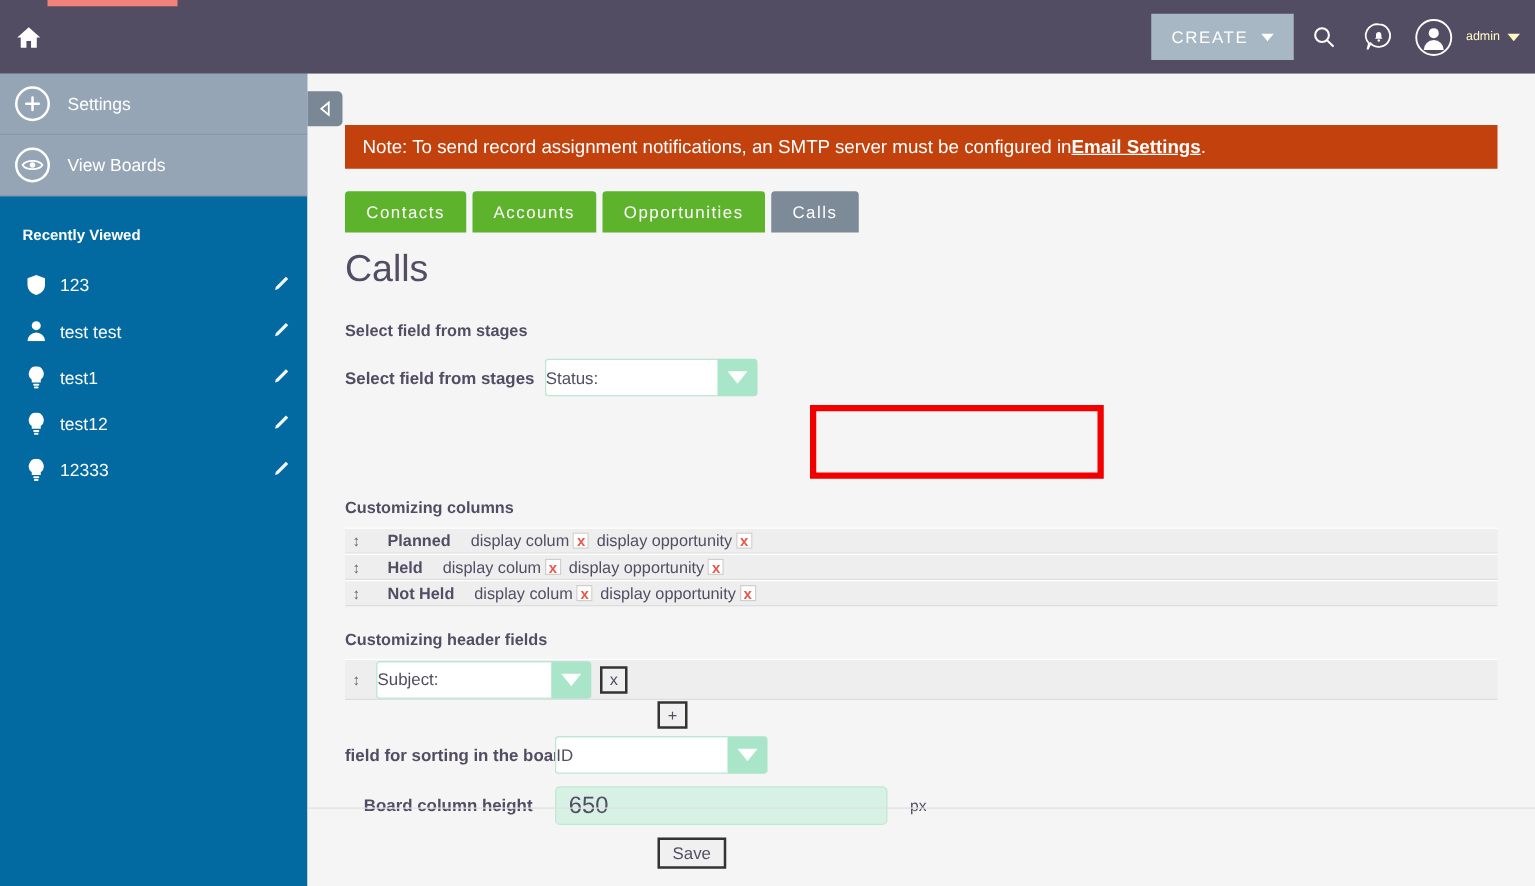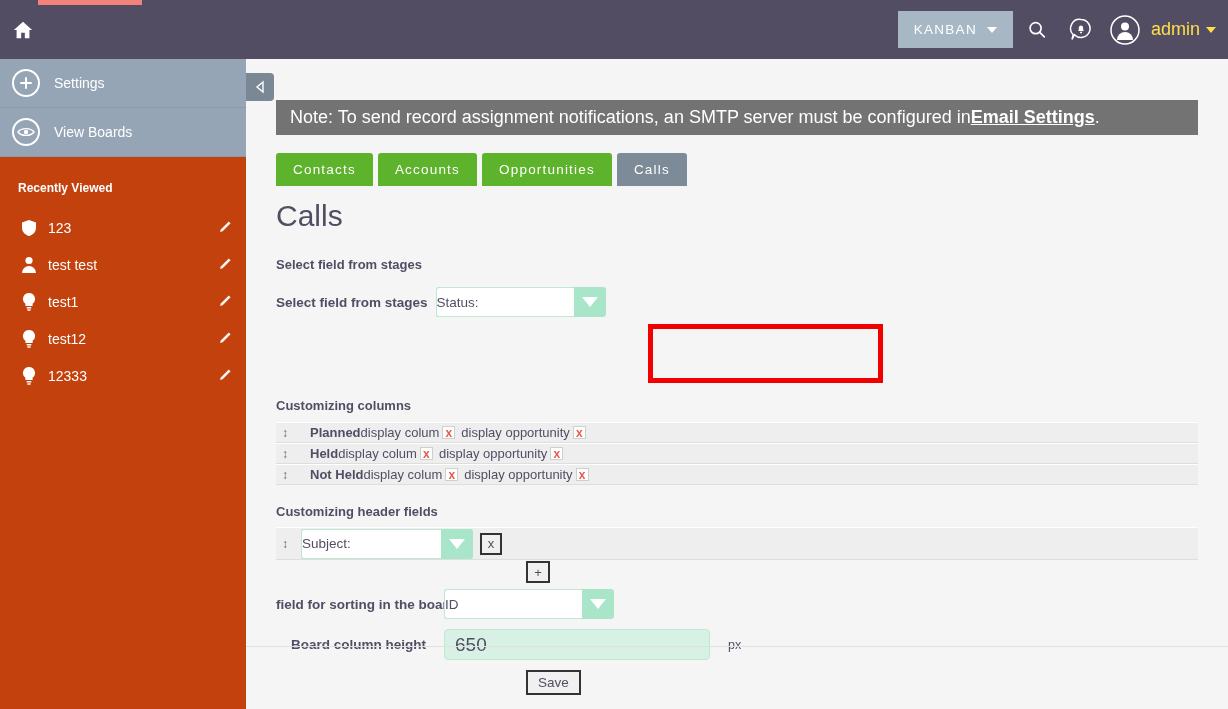--- a/index.html
+++ b/index.html
@@ -65,32 +65,32 @@
     border-right: 5px solid transparent;
     border-top: 6px solid currentColor;
   }
   .icon-btn {
     width: 40px; height: 40px;
     display: flex; align-items: center; justify-content: center;
     cursor: pointer;
     margin-left: 4px;
   }
   .admin-label {
-    color: #fde047;
-    font-size: 18px;
+    color: #fef9c3;
+    font-size: 10px;
     margin-left: 6px;
     display: flex; align-items: center; gap: 6px;
     cursor: pointer;
   }
 
   
   .sidebar {
     position: absolute; top: 59px; left: 0;
     width: 246px; height: 650px;
-    background: #c2410c;
+    background: #0369a1;
   }
   .side-action {
     height: 49px;
     display: flex; align-items: center;
     padding-left: 12px;
     gap: 14px;
     background: #96a5b5;
     color: #ffffff;
     font-size: 14px;
     cursor: pointer;
@@ -135,23 +135,23 @@
     position: absolute; top: 14px; left: 0;
     width: 28px; height: 28px;
     background: #7a8794;
     border-radius: 0 4px 4px 0;
     display: flex; align-items: center; justify-content: center;
     cursor: pointer;
   }
   .banner {
     position: absolute; top: 41px; left: 30px;
     width: 922px; height: 35px;
-    background: #737373;
+    background: #c2410c;
     color: #ffffff;
-    font-size: 18px;
+    font-size: 15px;
     display: flex; align-items: center;
     padding-left: 14px;
   }
   .banner a { color: #ffffff; font-weight: bold; text-decoration: underline; }
 
   .tabs {
     position: absolute; top: 94px; left: 30px;
     display: flex; gap: 5px;
   }
   .tab {
@@ -239,21 +239,21 @@
     display: flex; align-items: center;
     padding-left: 6px;
     font-size: 13px;
     color: #534d64;
     gap: 0;
   }
   .drag-handle {
     color: #6c6878; font-size: 12px; margin-right: 6px; cursor: grab;
     line-height: 1;
   }
-  .col-name { font-weight: bold; margin-right: 0; padding-left: 16px; }
+  .col-name { font-weight: bold; margin-right: 16px; padding-left: 16px; }
   .col-text { margin-right: 3px; }
   .xbox {
     width: 13px; height: 13px;
     border: 1px solid #cfcfcf;
     background: #ffffff;
     display: inline-flex; align-items: center; justify-content: center;
     color: #e8594d; font-size: 12px; font-weight: bold;
     line-height: 1; cursor: pointer;
     margin-right: 6px;
     font-family: "Liberation Sans", sans-serif;
@@ -331,21 +331,21 @@
 
   <div class="home-icon">
     <svg width="22" height="22" viewBox="0 0 24 24" fill="#ffffff">
         <path d="M12 3 L2 12 h3 v9 h5 v-6 h4 v6 h5 v-9 h3 Z"></path>
       </svg>
   </div>
 
 
   <div class="nav-right">
     <div class="create-btn">
-      <span>KANBAN</span>
+      <span>CREATE</span>
       <span class="caret-down"></span>
     </div>
 
     <div class="icon-btn">
       <svg width="22" height="22" viewBox="0 0 24 24" fill="none" stroke="#ffffff" stroke-width="1.8">
         <circle cx="10.5" cy="10" r="6"></circle>
           <line x1="15" y1="14.5" x2="20" y2="19.5" stroke-linecap="round"></line>
       </svg>
     </div>
 

